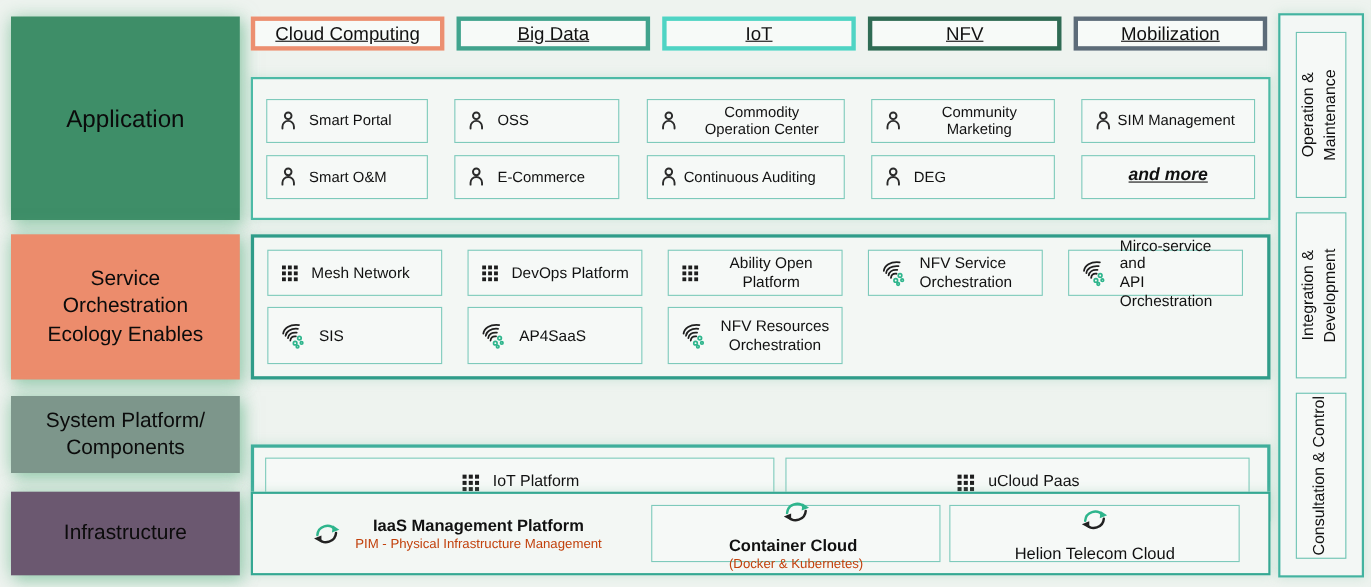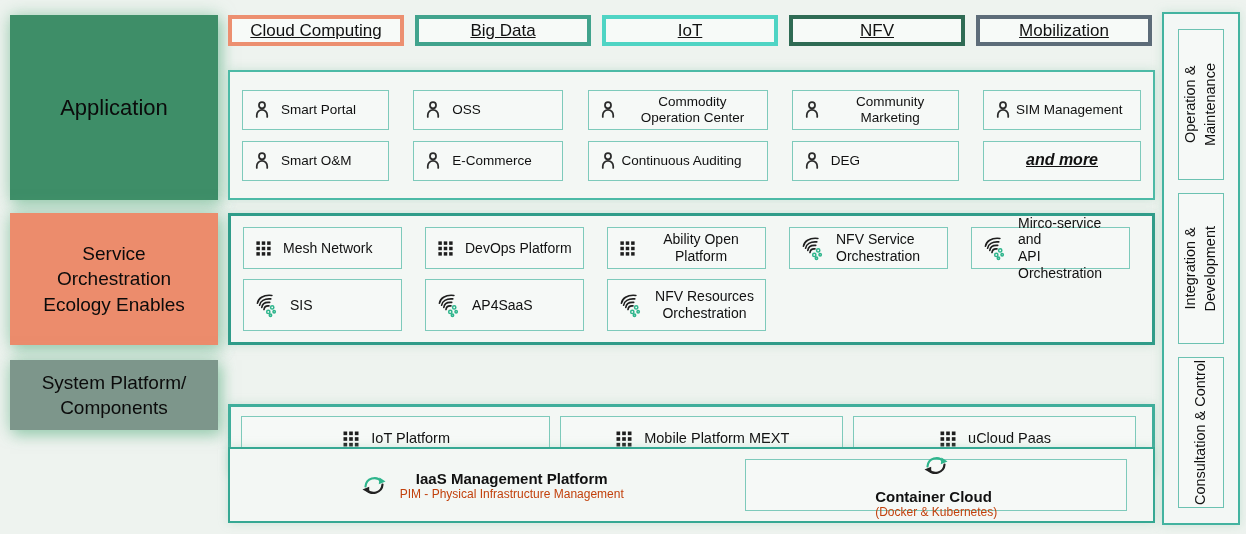--- a/index.html
+++ b/index.html
@@ -146,20 +146,23 @@
   </div>
   <div class="left-box" id="left-orchestration" style="background-color: rgb(236, 140, 108);">
     <span class="lbl">Service
 Orchestration
 Ecology Enables</span>
   </div>
   <div class="left-box" id="left-platform" style="background-color: rgb(125, 150, 139);">
     <span class="lbl">System Platform/
 Components</span>
   </div>
+  <div class="left-box" id="left-infrastructure" style="background-color: rgb(107, 88, 112);">
+    <span class="lbl">Infrastructure</span>
+  </div>
 
   <div class="tabs-row">
     <div class="tab" style="border-color: rgb(236, 143, 112);">
       <span>Cloud Computing</span>
     </div>
     <div class="tab" style="border-color: rgb(65, 163, 141);">
       <span>Big Data</span>
     </div>
     <div class="tab" style="border-color: rgb(79, 212, 196);">
       <span>IoT</span>
@@ -287,26 +290,20 @@
 Orchestration</span>
     </div>
   </div>
 
   <div class="container" id="plat-container">
     <div class="item plat-item wide">
       <svg class="icon" width="20" height="20">
           <use href="#sym-grid"></use>
         </svg>
       <span class="lbl">IoT Platform</span>
-    </div>
-    <div class="item plat-item">
-      <svg class="icon" width="20" height="20">
-          <use href="#sym-grid"></use>
-        </svg>
-      <span class="lbl">Mobile Platform MEXT</span>
     </div>
     <div class="item plat-item">
       <svg class="icon" width="20" height="20">
           <use href="#sym-grid"></use>
         </svg>
       <span class="lbl">uCloud Paas</span>
     </div>
   </div>
 
   <div class="container" id="infra-container">
@@ -321,20 +318,29 @@
     </div>
     <div class="infra-item boxed">
       <svg class="icon" width="32" height="26">
           <use href="#sym-cloudsync"></use>
         </svg>
       <span class="infra-text">
         <span class="infra-title">Container Cloud</span>
         <span class="infra-sub">(Docker &amp; Kubernetes)</span>
       </span>
     </div>
+    <div class="infra-item boxed">
+      <svg class="icon" width="32" height="26">
+          <use href="#sym-cloudsync"></use>
+        </svg>
+      <span class="infra-text">
+        <span class="infra-title plain">Helion Telecom Cloud</span>
+
+      </span>
+    </div>
   </div>
 
   <div id="rail">
     <div class="rail-item">
       <span class="rail-label">Operation &amp;
 Maintenance</span>
     </div>
     <div class="rail-item">
       <span class="rail-label">Integration &amp;
 Development</span>

